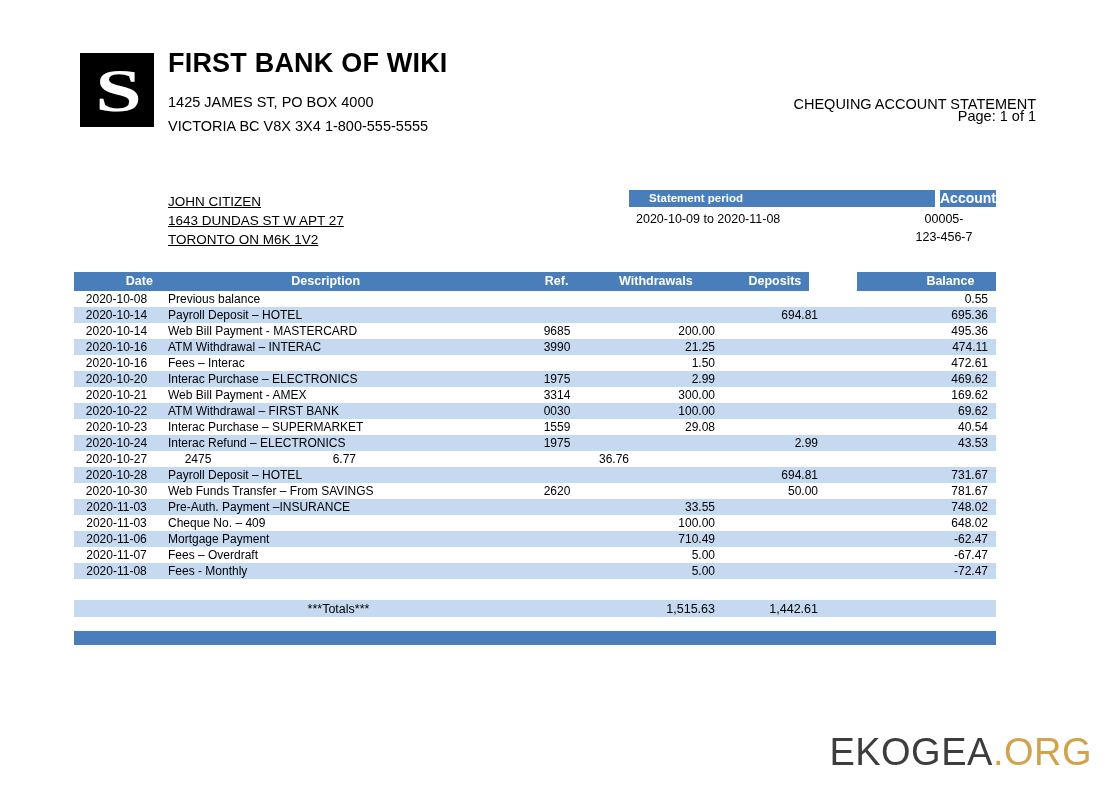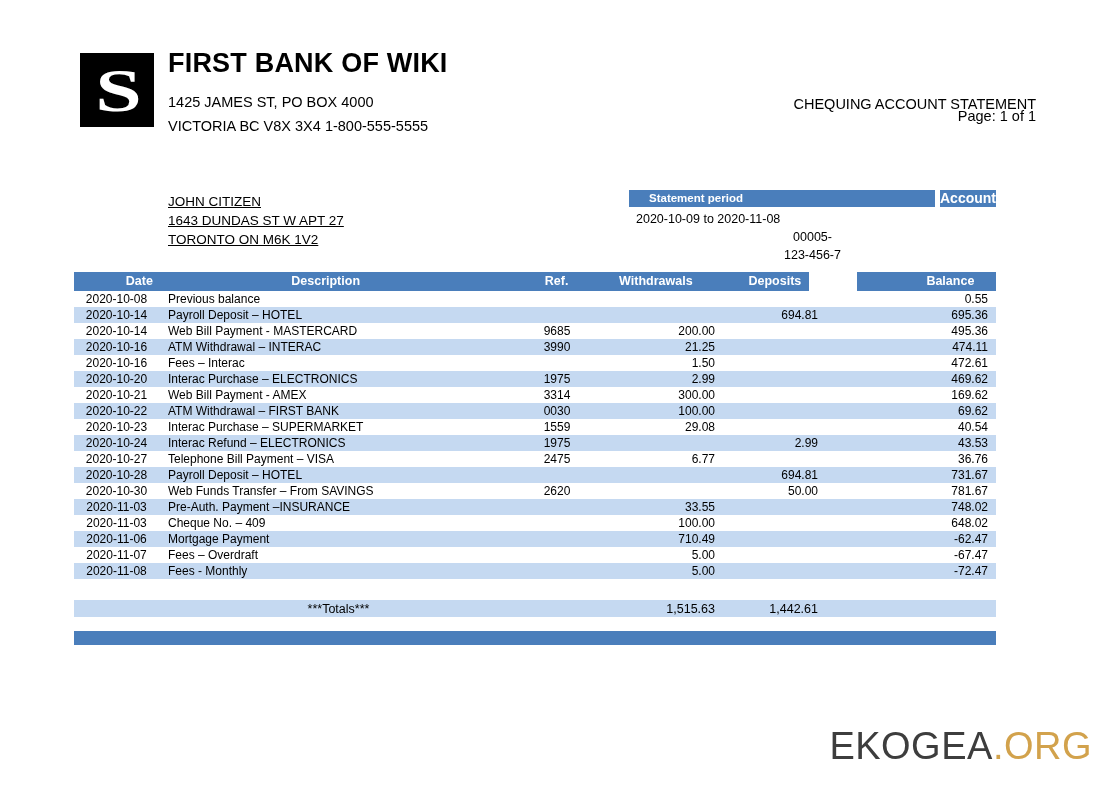--- a/index.html
+++ b/index.html
@@ -121,21 +121,20 @@
     background: #4a7ebb;
     color: #ffffff;
     font-size: 14px;
     font-weight: bold;
     line-height: 17px;
     text-align: center;
   }
   .period-body {
     display: flex;
     margin-top: 3px;
-    flex-direction: column;
   }
   .period-body .pb-left {
     width: 258px;
     font-size: 12.5px;
     line-height: 18px;
     padding-left: 7px;
     box-sizing: border-box;
   }
   .period-body .pb-gap {
     width: 5px;
@@ -212,21 +211,21 @@
     top: 631px;
     width: 922px;
     height: 14px;
     background: #4a7ebb;
   }
 
   
   .watermark {
     position: absolute;
     right: 24px;
-    bottom: 20px;
+    bottom: 14px;
     font-size: 38px;
     letter-spacing: 0.5px;
     font-family: "Liberation Sans", sans-serif;
   }
   .wm-dark { color: #3d3d3d; }
   .wm-accent { color: #d2a24c; }
 </style>
 </head>
 <body>
 
@@ -359,21 +358,20 @@
         <div class="cell c-date">2020-10-24</div>
         <div class="cell c-desc">Interac Refund – ELECTRONICS</div>
         <div class="cell c-ref">1975</div>
         <div class="cell c-wd"></div>
         <div class="cell c-dep">2.99</div>
         <div class="cell c-gap"></div>
         <div class="cell c-bal">43.53</div>
       </div>
       <div class="trow">
         <div class="cell c-date">2020-10-27</div>
-        <div class="cell c-desc">Telephone Bill Payment – VISA</div>
         <div class="cell c-ref">2475</div>
         <div class="cell c-wd">6.77</div>
         <div class="cell c-dep"></div>
         <div class="cell c-gap"></div>
         <div class="cell c-bal">36.76</div>
       </div>
       <div class="trow row-alt">
         <div class="cell c-date">2020-10-28</div>
         <div class="cell c-desc">Payroll Deposit – HOTEL</div>
         <div class="cell c-ref"></div>

